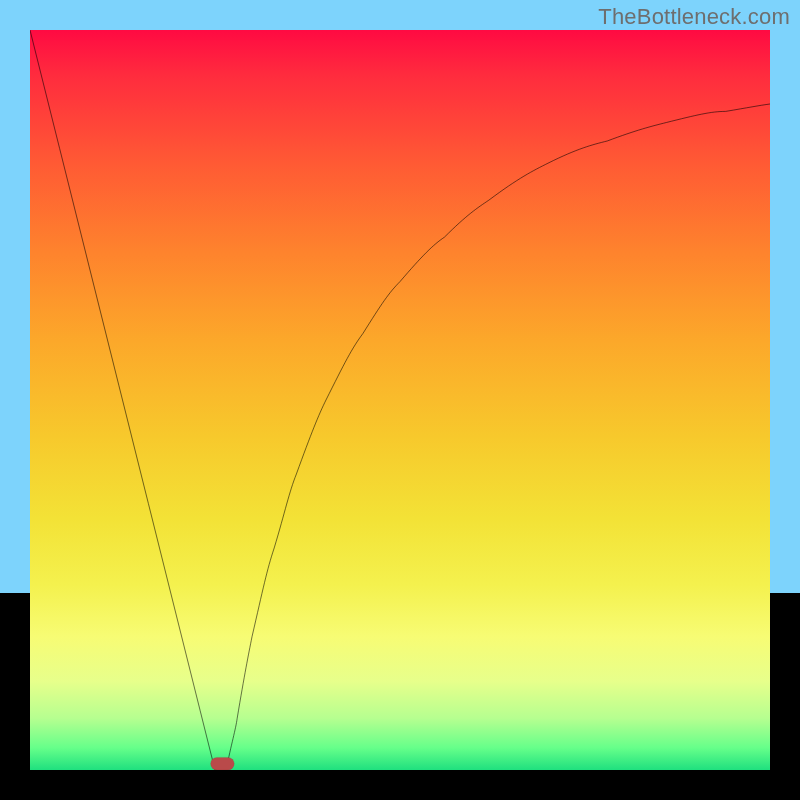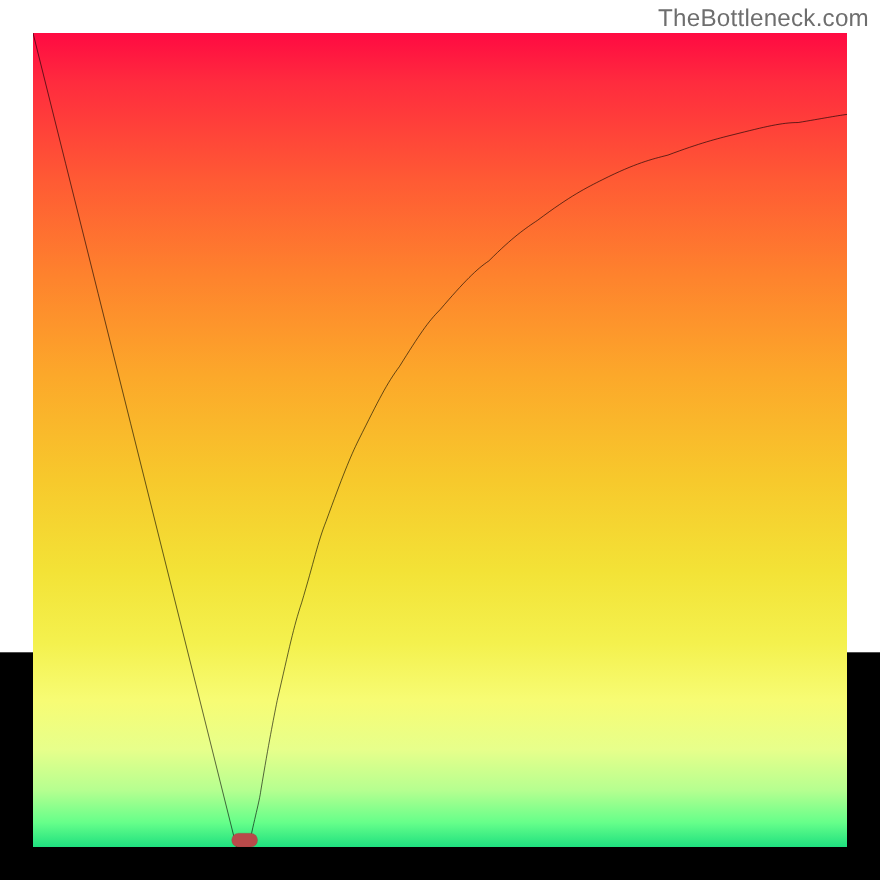--- a/index.html
+++ b/index.html
@@ -8,21 +8,21 @@
     width: 800px;
     height: 800px;
     overflow: hidden;
     background: #000;
     font-family: Arial, Helvetica, sans-serif;
   }
   .frame {
     position: relative;
     width: 800px;
     height: 593px;
-    background: #ffffff;
+    background: #7dd3fc;
     text-decoration: underline;
   }
   .plot-bg {
     position: absolute;
     left: 30px;
     top: 30px;
     width: 740px;
     height: 740px;
     
     background: linear-gradient(to bottom,

